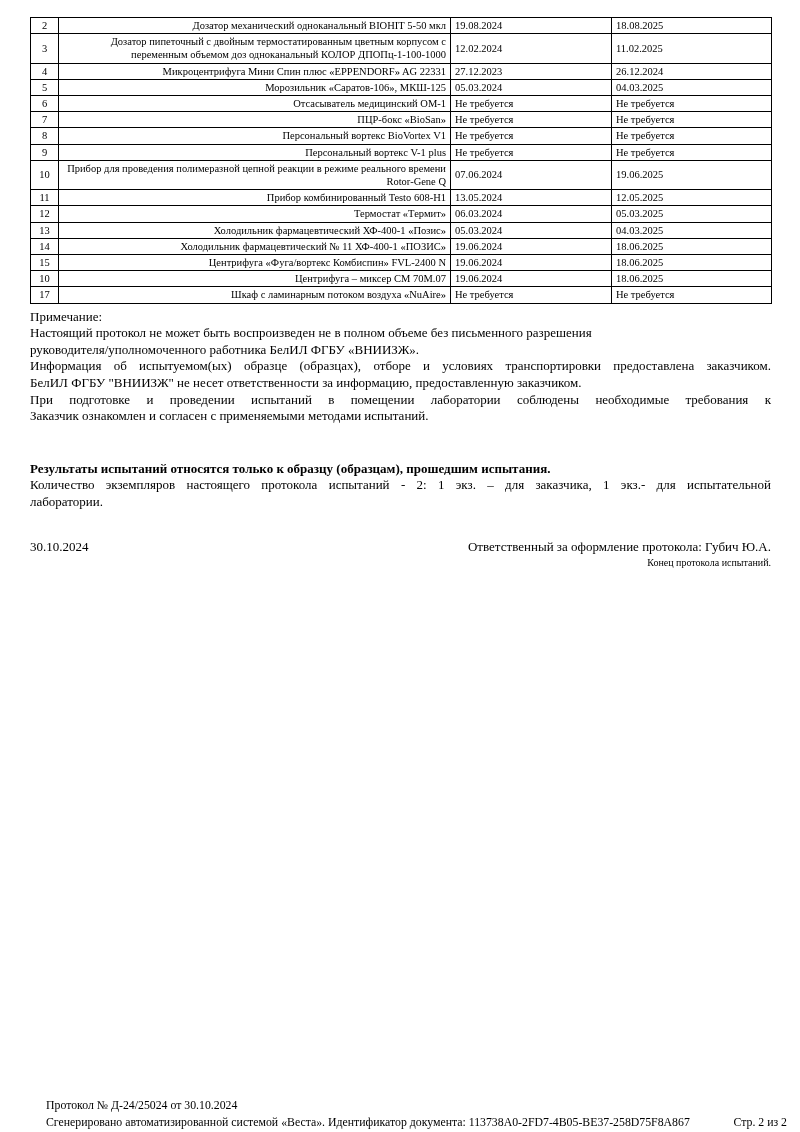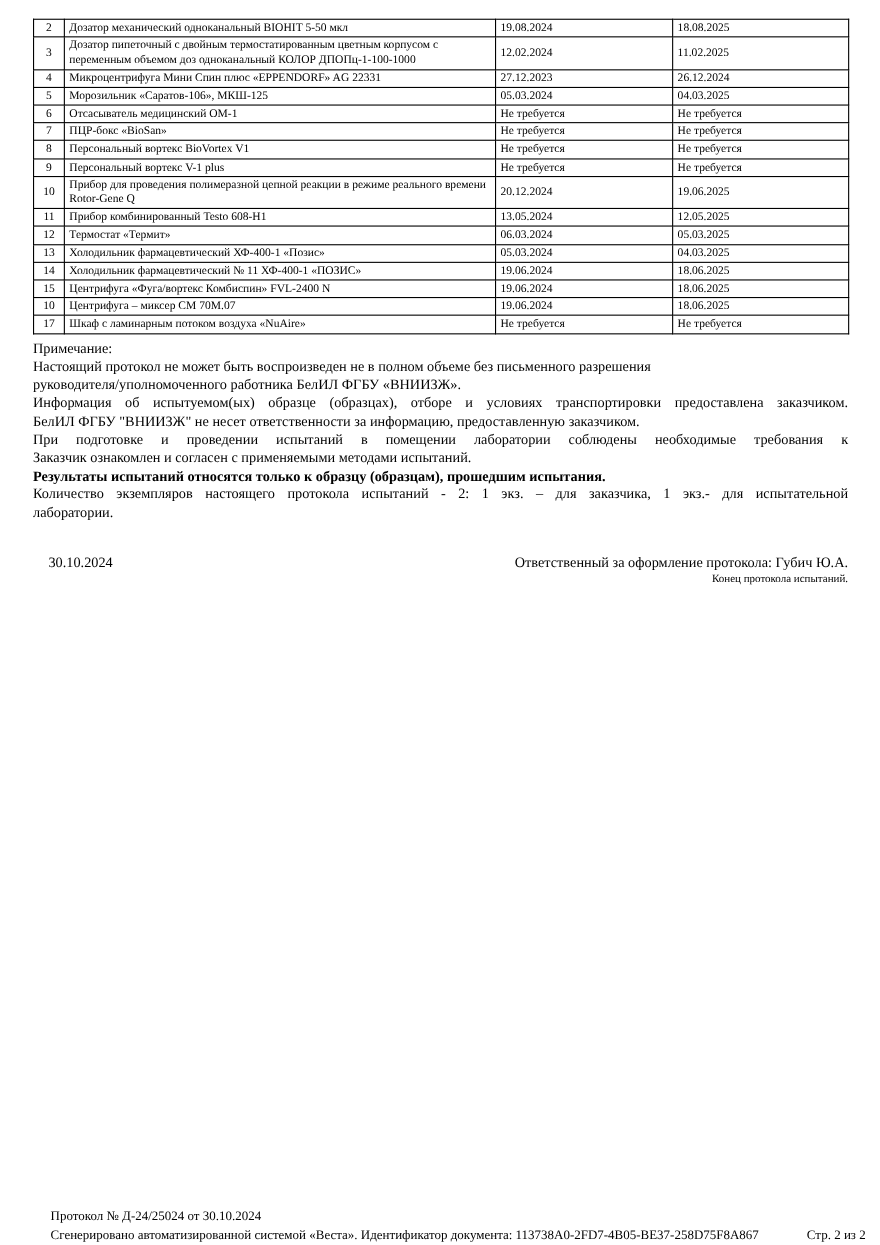--- a/index.html
+++ b/index.html
@@ -12,31 +12,31 @@
 
   table.eq {
     border-collapse:collapse; width:741px; table-layout:fixed;
     font-size:10.5px;
   }
   table.eq td {
     border:1px solid #000; padding:1px 4px; line-height:13.2px;
     vertical-align:middle; overflow:hidden;
   }
   td.c-num  { text-align:center; padding:1px 1px; }
-  td.c-name { text-align:left; }
+  td.c-name { text-align:right; }
   td.c-date { text-align:left; }
 
   .notes { margin-top:5px; font-size:13px; line-height:16.6px; }
   .nline { min-height:16.6px; }
   .nline.just { text-align:justify; text-align-last:justify; }
-  .nline.bold { font-weight:bold; }
+  .nline.bold { font-weight:bold;margin-top:36px; }
 
   .sig-row {
     display:flex; justify-content:space-between; align-items:center;
-    margin-top:28px; font-size:13px; line-height:16.6px;margin-left:14px;
+    margin-top:28px; font-size:13px; line-height:16.6px;
   }
   .end-line { font-size:10px; line-height:16.6px;text-align:right; }
 
   .footer {
     position:absolute; left:46px; width:741px; top:1097px;
     font-size:11.8px; line-height:17px;
   }
   .footer-row { display:flex; justify-content:space-between; }
 </style>
 </head>
@@ -97,21 +97,21 @@
           </tr>
           <tr>
             <td class="c-num">9</td>
             <td class="c-name">Персональный вортекс V-1 plus</td>
             <td class="c-date">Не требуется</td>
             <td class="c-date">Не требуется</td>
           </tr>
           <tr>
             <td class="c-num">10</td>
             <td class="c-name">Прибор для проведения полимеразной цепной реакции в режиме реального времени Rotor-Gene Q</td>
-            <td class="c-date">20.12.2024</td>
+            <td class="c-date">07.06.2024</td>
             <td class="c-date">19.06.2025</td>
           </tr>
           <tr>
             <td class="c-num">11</td>
             <td class="c-name">Прибор комбинированный Testo 608-H1</td>
             <td class="c-date">13.05.2024</td>
             <td class="c-date">12.05.2025</td>
           </tr>
           <tr>
             <td class="c-num">12</td>

